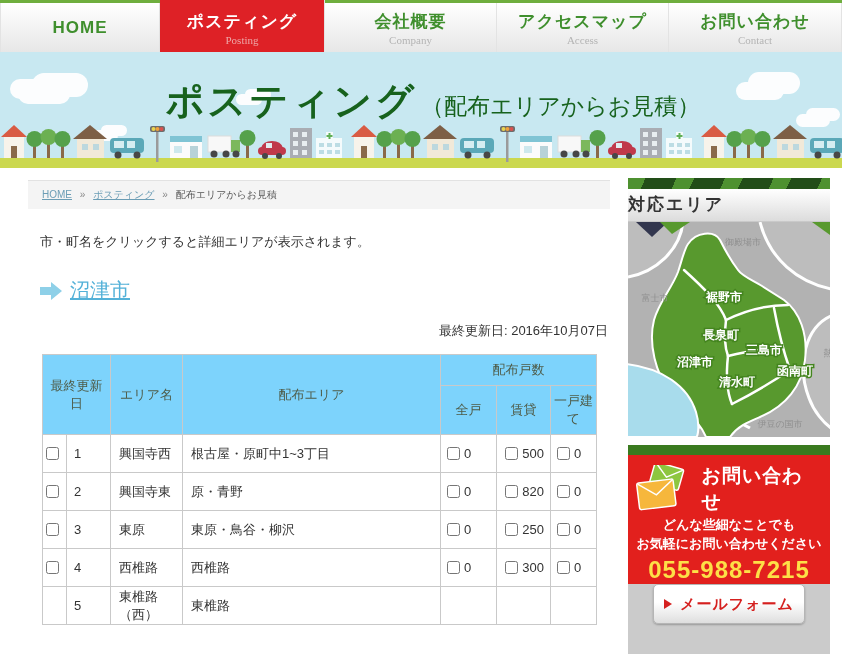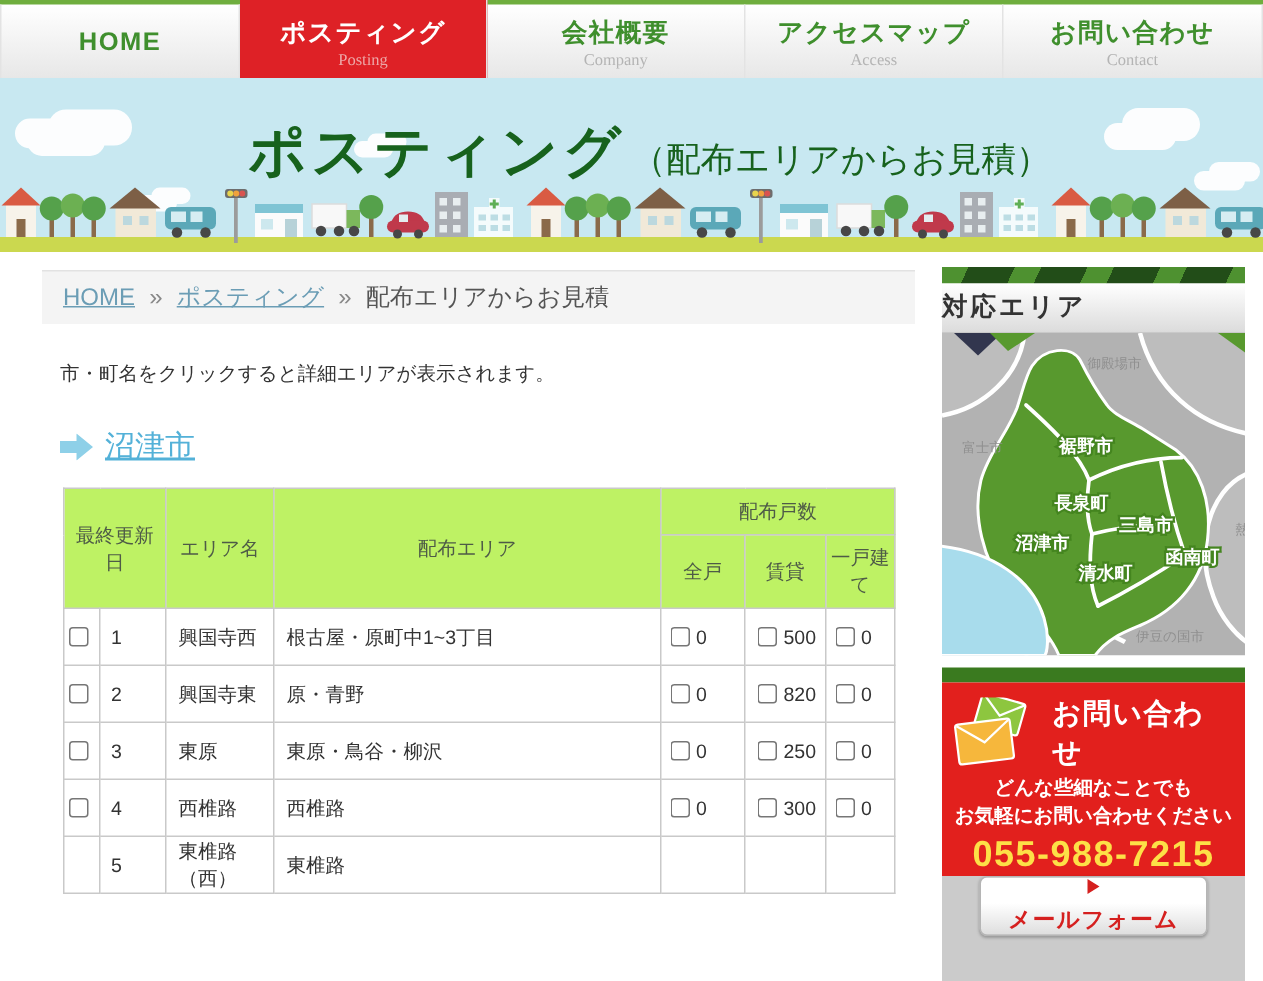--- a/index.html
+++ b/index.html
@@ -24,42 +24,42 @@
   .hero-title .t { font-size:38px; font-weight:800; letter-spacing:3px; }
   .hero-title .s { font-size:23px; font-weight:500; margin-left:4px; }
   .cloud { position:absolute; background:#fff; border-radius:18px; opacity:.95; }
   .town { position:absolute; bottom:0; left:0; }
 
   
   .main-col { position:absolute; left:28px; top:180px; width:582px; }
   .sidebar  { position:absolute; left:628px; top:178px; width:202px; }
 
   
-  .crumbs { background:#f4f4f4; border-top:1px solid #e2e2e2; padding:7px 14px; font-size:16px; color:#555; }
+  .crumbs { background:#f4f4f4; border-top:1px solid #e2e2e2; padding:7px 14px; font-size:10px; color:#555; }
   .crumbs a { color:#6b9db5; text-decoration:underline; cursor:pointer; }
   .crumbs .sep { color:#888; margin:0 5px; }
 
   
   .sec-head { position:relative; margin-top:16px; height:42px; line-height:42px; color:#fff; font-size:20px; font-weight:bold; padding-left:24px; background-color:#579b2d;
     background-image:repeating-linear-gradient(0deg, rgba(0,0,0,.06) 0 1px, transparent 1px 4px),
                      repeating-linear-gradient(90deg, rgba(0,0,0,.06) 0 1px, transparent 1px 4px); }
   .sec-head::before { content:""; position:absolute; left:8px; top:8px; bottom:8px; width:5px; background:#fff; }
 
   .desc { margin:24px 0 0 12px; font-size:13px; color:#333; }
 
   .city-row { margin:26px 0 0 12px; display:flex; align-items:center; }
   .city-arrow { display:inline-block; margin-right:8px; }
   .city-link { color:#53b1d8; font-size:20px; text-decoration:underline; cursor:pointer; }
 
   .updated { margin-top:18px; text-align:right; font-size:13px; color:#333; padding-right:2px; }
 
   
   table.areas { margin:14px 0 0 14px; border-collapse:collapse; table-layout:fixed; width:554px; font-size:13px; color:#333; }
   .areas th, .areas td { border:1px solid #c9c9c9; }
-  .areas thead th { background:#bef264; color:#4e5b47; font-weight:normal; text-align:center; padding:6px 2px; font-size:13px; }
+  .areas thead th { background:#7dd3fc; color:#4e5b47; font-weight:normal; text-align:center; padding:6px 2px; font-size:13px; }
   .areas tbody td { height:38px; background:#fff; }
   .areas td.chk { text-align:center; }
   .areas td.no { padding-left:7px; }
   .areas td.name, .areas td.area { padding-left:8px; }
   .areas td.val { padding:0 6px; white-space:nowrap; }
   .areas td.val.all, .areas td.val.det { text-align:left; }
   .areas td.val.rent { text-align:right; }
   .areas input[type=checkbox] { width:13px; height:13px; vertical-align:-2px; margin-right:4px; }
 
   
@@ -69,21 +69,21 @@
 
   
   .contact { margin-top:8px; }
   .contact-green { height:10px; background:#3a7a1f; }
   .contact-red { background:#e2201d; padding-top:6px; height:137px; }
   .contact-head { display:flex; align-items:center; padding:2px 8px 0; }
   .contact-title { color:#fff; font-size:19px; font-weight:bold; margin-left:10px; letter-spacing:1px; }
   .contact-line { color:#fff; font-size:13px; font-weight:bold; text-align:center; line-height:19px; }
   .contact-phone { color:#fde047; font-size:24px; font-weight:bold; text-align:center; margin-top:3px; letter-spacing:1px; white-space:nowrap; }
   .contact-gray { background:#cbcbcb; height:70px; }
-  .mail-btn { display:flex; align-items:center; justify-content:center; gap:8px; width:152px; height:40px; margin:-8px auto 0; background:linear-gradient(#ffffff 45%,#dedede); border:1px solid #b5b5b5; border-radius:5px; box-shadow:0 1px 2px rgba(0,0,0,.25); cursor:pointer;flex-direction:column; }
+  .mail-btn { display:flex; align-items:center; justify-content:center; gap:8px; width:152px; height:40px; margin:-8px auto 0; background:linear-gradient(#ffffff 45%,#dedede); border:1px solid #b5b5b5; border-radius:5px; box-shadow:0 1px 2px rgba(0,0,0,.25); cursor:pointer; }
   .mail-btn .tri { width:0; height:0; border-left:8px solid #d5201f; border-top:5px solid transparent; border-bottom:5px solid transparent; }
   .mail-btn .lbl { color:#d5201f; font-size:15px; font-weight:bold; letter-spacing:1px; }
 </style>
 </head>
 <body>
 
 <div class="page">
 
   <nav class="nav">
     <div class="nav-item w1">
@@ -228,20 +228,21 @@
 
     <p class="desc">市・町名をクリックすると詳細エリアが表示されます。</p>
 
     <div class="city-row">
       <svg class="city-arrow" width="22" height="18" viewBox="0 0 22 18">
         <path d="M0,5 h11 v-5 l11,9 l-11,9 v-5 h-11 z" fill="#8ed0e8"></path>
       </svg>
       <a class="city-link">沼津市</a>
     </div>
 
+    <div class="updated">最終更新日: 2016年10月07日</div>
 
     <table class="areas">
       <colgroup>
         <col style="width:24px">
           <col style="width:44px">
           <col style="width:72px">
           <col style="width:258px">
         <col style="width:56px">
           <col style="width:54px">
           <col style="width:46px">

